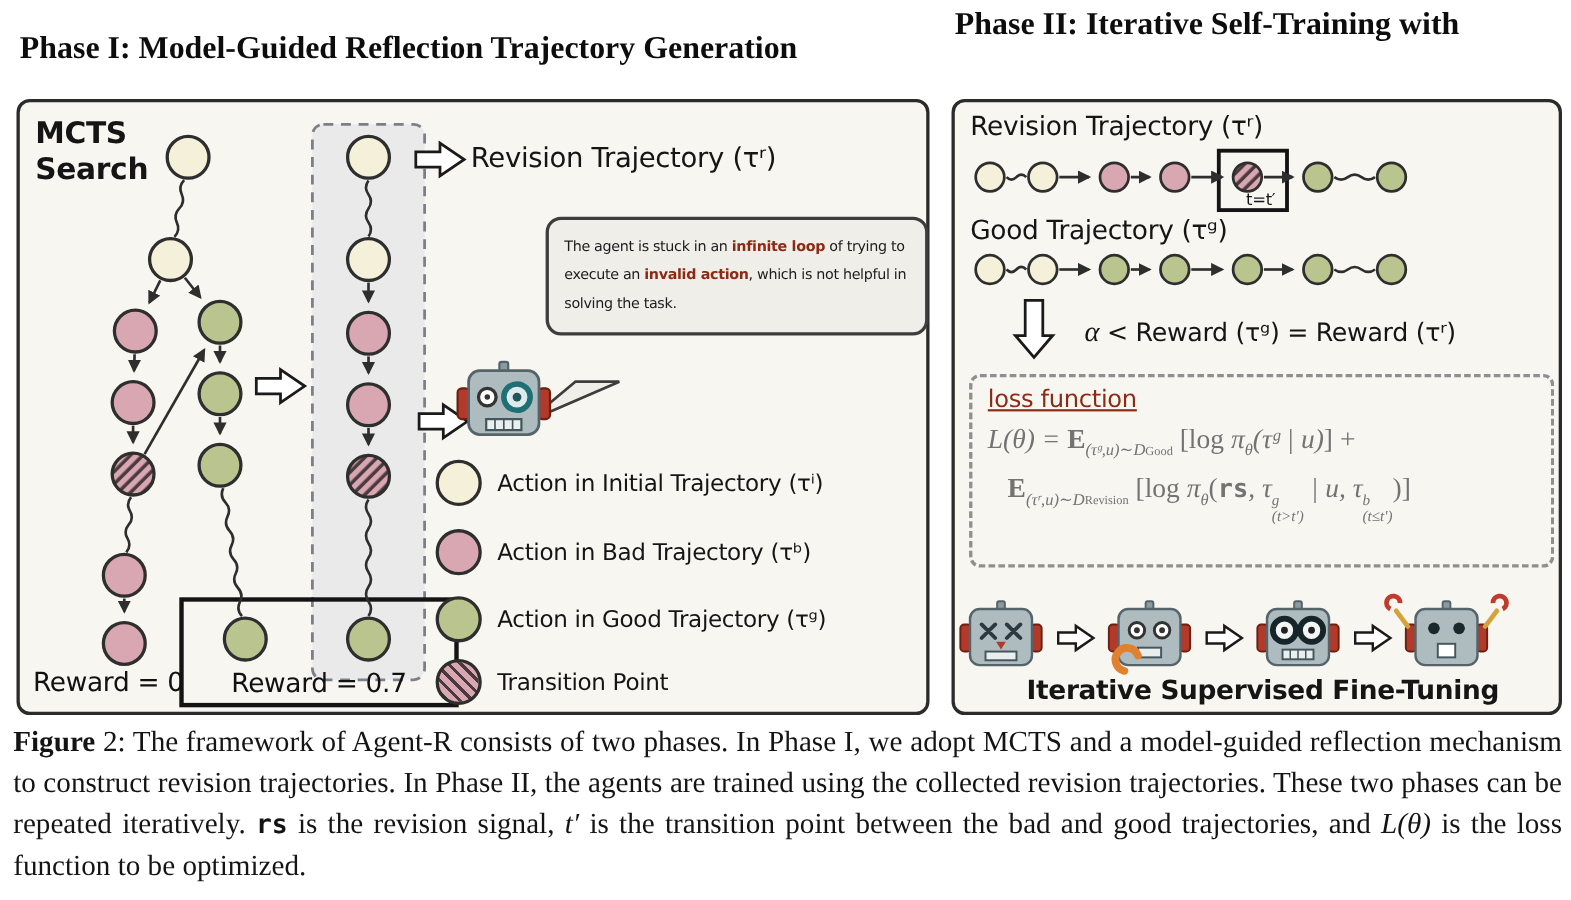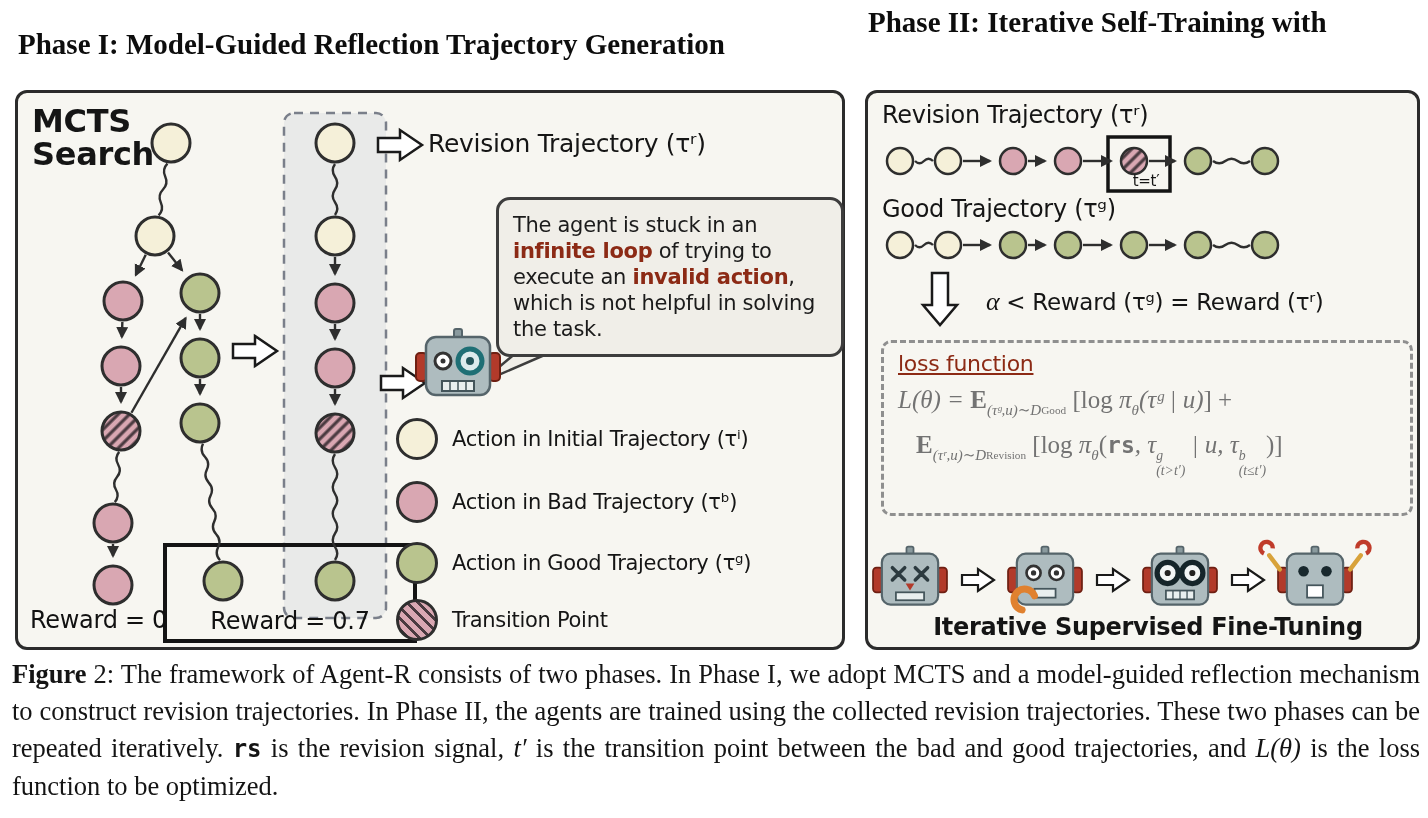--- a/index.html
+++ b/index.html
@@ -4,26 +4,26 @@
 <style>
   html,body{margin:0;padding:0;background:#ffffff;}
   #page{position:relative;width:1428px;height:818px;background:#ffffff;overflow:hidden;
         font-family:"DejaVu Sans",sans-serif;color:#151515;}
   .serif{font-family:"Liberation Serif","DejaVu Serif",serif;}
   .title{position:absolute;font-weight:bold;font-size:29px;color:#0d0d0d;line-height:36px;}
   .panel{position:absolute;background:#f7f6f1;border:3px solid #2b2b2b;border-radius:12px;}
   .panel svg{position:absolute;left:0;top:0;}
   .abs{position:absolute;}
   .hand{font-family:"DejaVu Sans",sans-serif;letter-spacing:-0.3px;}
-  .mcts{font-size:32px;font-weight:bold;line-height:33px;}
+  .mcts{font-size:27px;font-weight:bold;line-height:33px;}
   .lbl24{font-size:24px;}
   .lbl25{font-size:25px;}
   .bubble{position:absolute;left:478px;top:104px;width:348px;box-sizing:border-box;
           background:#f0eee8;border:3px solid #3d3d3d;border-radius:14px;
-          padding:12px 14px;font-size:21px;line-height:26px;color:#1b1b1b;}
+          padding:12px 14px;font-size:13px;line-height:26px;color:#1b1b1b;}
   .hl{color:#8c2a15;font-weight:bold;}
   .legend-item{position:absolute;display:flex;align-items:center;gap:14px;left:378px;}
   .legend-item .txt{font-size:21px;}
   .swatch{width:42px;height:42px;border-radius:50%;border:3px solid #2e2e2e;box-sizing:border-box;flex:none;}
   .reward{position:absolute;font-size:24px;color:#111;}
   .loss-box{position:absolute;left:13px;top:247px;width:532px;height:176px;box-sizing:border-box;
             border:3px dashed #8f8f8f;border-radius:10px;padding:8px 14px;}
   .loss-title{font-size:22px;font-weight:normal;color:#8c2a15;text-decoration:underline;}
   .math{font-family:"Liberation Serif","DejaVu Serif",serif;font-size:25px;color:#737373;}
   .it{font-style:italic;}

